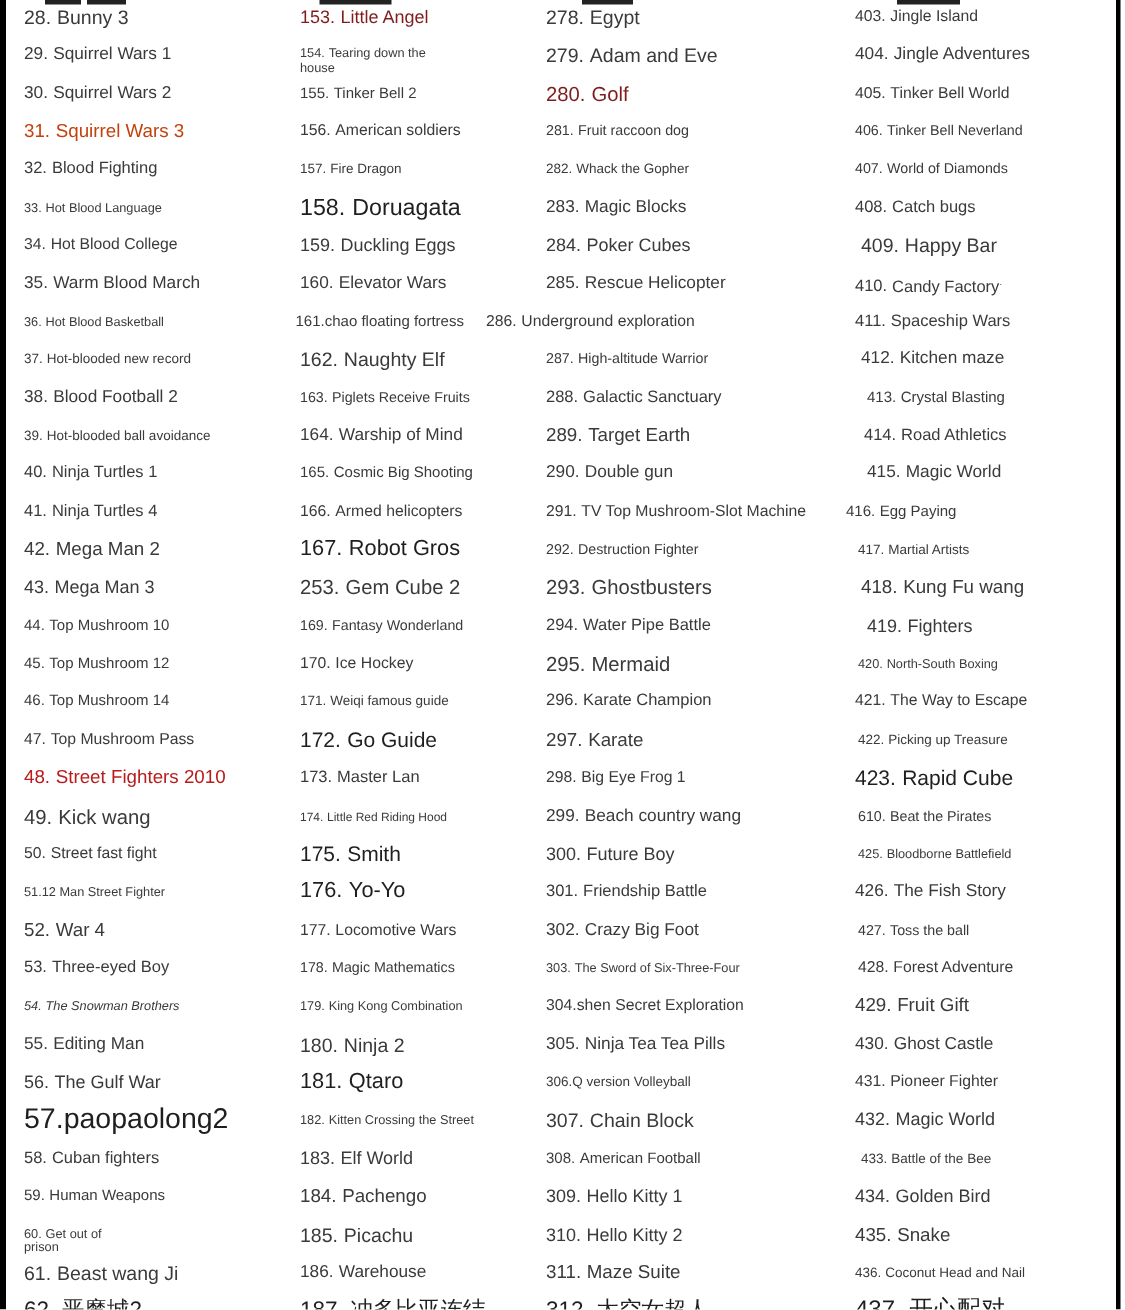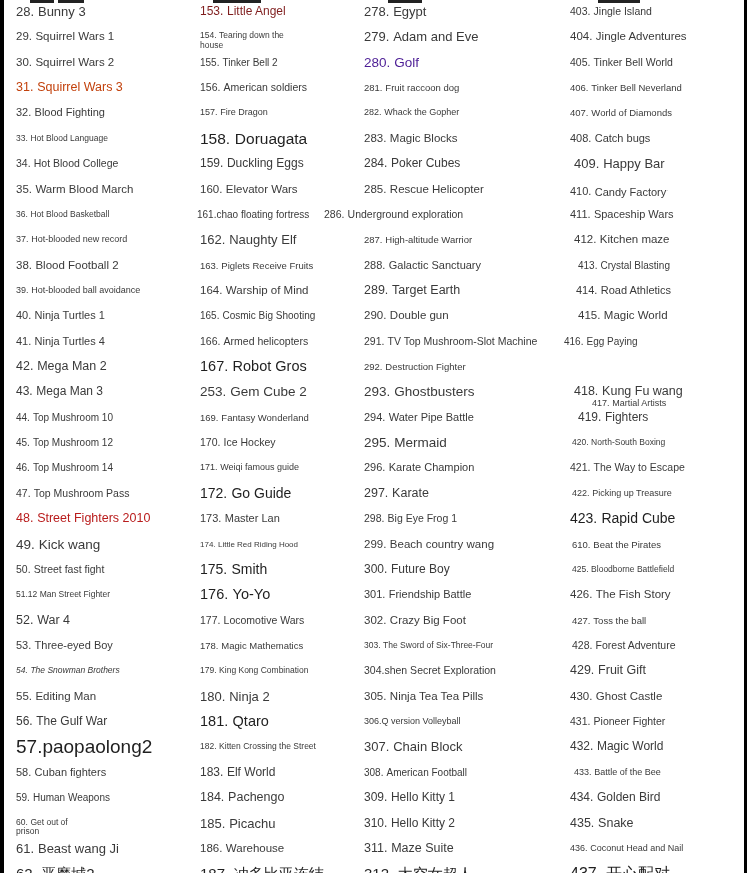--- a/index.html
+++ b/index.html
@@ -106,21 +106,21 @@
         <div class="item" style="left: 200px; top: 734.44px; font-size: 8.5px; line-height: 25.36px; color: rgb(58, 58, 58);"><span class="num sp">182.</span><span>Kitten Crossing the Street</span></div>
         <div class="item" style="left: 200px; top: 759.8px; font-size: 12px; line-height: 25.36px; color: rgb(58, 58, 58);"><span class="num sp">183.</span><span>Elf World</span></div>
         <div class="item" style="left: 200px; top: 785.16px; font-size: 12.5px; line-height: 25.36px; color: rgb(58, 58, 58);"><span class="num sp">184.</span><span>Pachengo</span></div>
         <div class="item" style="left: 200px; top: 810.52px; font-size: 13px; line-height: 25.36px; color: rgb(58, 58, 58);"><span class="num sp">185.</span><span>Picachu</span></div>
         <div class="item" style="left: 200px; top: 835.88px; font-size: 11.5px; line-height: 25.36px; color: rgb(58, 58, 58);"><span class="num sp">186.</span><span>Warehouse</span></div>
         <div class="item" style="left: 200px; top: 861.24px; font-size: 15px; line-height: 25.36px; color: rgb(31, 31, 31);"><span class="num sp">187.</span><span>冲多比亚连结</span></div>
       </div>
       <div>
         <div class="item" style="left: 364px; top: -1px; font-size: 13px; line-height: 25.36px; color: rgb(58, 58, 58);"><span class="num sp">278.</span><span>Egypt</span></div>
         <div class="item" style="left: 364px; top: 24.36px; font-size: 13px; line-height: 25.36px; color: rgb(58, 58, 58);"><span class="num sp">279.</span><span>Adam and Eve</span></div>
-        <div class="item" style="left: 364px; top: 49.72px; font-size: 13.5px; line-height: 25.36px; color: #4c1d95;"><span class="num sp">280.</span><span>Golf</span></div>
+        <div class="item" style="left: 364px; top: 49.72px; font-size: 13.5px; line-height: 25.36px; color: #7f1d1d;"><span class="num sp">280.</span><span>Golf</span></div>
         <div class="item" style="left: 364px; top: 75.08px; font-size: 9.5px; line-height: 25.36px; color: rgb(58, 58, 58);"><span class="num sp">281.</span><span>Fruit raccoon dog</span></div>
         <div class="item" style="left: 364px; top: 100.44px; font-size: 9px; line-height: 25.36px; color: rgb(58, 58, 58);"><span class="num sp">282.</span><span>Whack the Gopher</span></div>
         <div class="item" style="left: 364px; top: 125.8px; font-size: 11.5px; line-height: 25.36px; color: rgb(58, 58, 58);"><span class="num sp">283.</span><span>Magic Blocks</span></div>
         <div class="item" style="left: 364px; top: 151.16px; font-size: 12px; line-height: 25.36px; color: rgb(58, 58, 58);"><span class="num sp">284.</span><span>Poker Cubes</span></div>
         <div class="item" style="left: 364px; top: 176.52px; font-size: 11.5px; line-height: 25.36px; color: rgb(58, 58, 58);"><span class="num sp">285.</span><span>Rescue Helicopter</span></div>
         <div class="item" style="left: 324px; top: 201.88px; font-size: 10.5px; line-height: 25.36px; color: rgb(58, 58, 58);"><span class="num sp">286.</span><span>Underground exploration</span></div>
         <div class="item" style="left: 364px; top: 227.24px; font-size: 9.5px; line-height: 25.36px; color: rgb(58, 58, 58);"><span class="num sp">287.</span><span>High-altitude Warrior</span></div>
         <div class="item" style="left: 364px; top: 252.6px; font-size: 11px; line-height: 25.36px; color: rgb(58, 58, 58);"><span class="num sp">288.</span><span>Galactic Sanctuary</span></div>
         <div class="item" style="left: 364px; top: 277.96px; font-size: 12.5px; line-height: 25.36px; color: rgb(58, 58, 58);"><span class="num sp">289.</span><span>Target Earth</span></div>
         <div class="item" style="left: 364px; top: 303.32px; font-size: 11.5px; line-height: 25.36px; color: rgb(58, 58, 58);"><span class="num sp">290.</span><span>Double gun</span></div>
@@ -155,21 +155,21 @@
         <div class="item" style="left: 570px; top: 100.44px; font-size: 9.5px; line-height: 25.36px; color: rgb(58, 58, 58);"><span class="num sp">407.</span><span>World of Diamonds</span></div>
         <div class="item" style="left: 570px; top: 125.8px; font-size: 11px; line-height: 25.36px; color: rgb(58, 58, 58);"><span class="num sp">408.</span><span>Catch bugs</span></div>
         <div class="item" style="left: 574px; top: 151.16px; font-size: 13px; line-height: 25.36px; color: rgb(58, 58, 58);"><span class="num sp">409.</span><span>Happy Bar</span></div>
         <div class="item" style="left: 570px; top: 176.52px; font-size: 11px; line-height: 25.36px; color: rgb(58, 58, 58);"><span class="num sp">410.</span><span>Candy Factory</span><span class="sup">.</span></div>
         <div class="item" style="left: 570px; top: 201.88px; font-size: 11px; line-height: 25.36px; color: rgb(58, 58, 58);"><span class="num sp">411.</span><span>Spaceship Wars</span></div>
         <div class="item" style="left: 574px; top: 227.24px; font-size: 11.5px; line-height: 25.36px; color: rgb(58, 58, 58);"><span class="num sp">412.</span><span>Kitchen maze</span></div>
         <div class="item" style="left: 578px; top: 252.6px; font-size: 10px; line-height: 25.36px; color: rgb(58, 58, 58);"><span class="num sp">413.</span><span>Crystal Blasting</span></div>
         <div class="item" style="left: 576px; top: 277.96px; font-size: 11px; line-height: 25.36px; color: rgb(58, 58, 58);"><span class="num sp">414.</span><span>Road Athletics</span></div>
         <div class="item" style="left: 578px; top: 303.32px; font-size: 11.5px; line-height: 25.36px; color: rgb(58, 58, 58);"><span class="num sp">415.</span><span>Magic World</span></div>
         <div class="item" style="left: 564px; top: 328.68px; font-size: 10px; line-height: 25.36px; color: rgb(58, 58, 58);"><span class="num sp">416.</span><span>Egg Paying</span></div>
-        <div class="item" style="left: 592px; top: 354.04px; font-size: 9px; line-height: 25.36px; color: rgb(58, 58, 58); margin-top: 37px;"><span class="num sp">417.</span><span>Martial Artists</span></div>
+        <div class="item" style="left: 572px; top: 354.04px; font-size: 9px; line-height: 25.36px; color: rgb(58, 58, 58);"><span class="num sp">417.</span><span>Martial Artists</span></div>
         <div class="item" style="left: 574px; top: 379.4px; font-size: 12.5px; line-height: 25.36px; color: rgb(58, 58, 58);"><span class="num sp">418.</span><span>Kung Fu wang</span></div>
         <div class="item" style="left: 578px; top: 404.76px; font-size: 12px; line-height: 25.36px; color: rgb(58, 58, 58);"><span class="num sp">419.</span><span>Fighters</span></div>
         <div class="item" style="left: 572px; top: 430.12px; font-size: 8.5px; line-height: 25.36px; color: rgb(58, 58, 58);"><span class="num sp">420.</span><span>North-South Boxing</span></div>
         <div class="item" style="left: 570px; top: 455.48px; font-size: 10.5px; line-height: 25.36px; color: rgb(58, 58, 58);"><span class="num sp">421.</span><span>The Way to Escape</span></div>
         <div class="item" style="left: 572px; top: 480.84px; font-size: 9px; line-height: 25.36px; color: rgb(58, 58, 58);"><span class="num sp">422.</span><span>Picking up Treasure</span></div>
         <div class="item" style="left: 570px; top: 506.2px; font-size: 14px; line-height: 25.36px; color: rgb(31, 31, 31);"><span class="num sp">423.</span><span>Rapid Cube</span></div>
         <div class="item" style="left: 572px; top: 531.56px; font-size: 9.5px; line-height: 25.36px; color: rgb(58, 58, 58);"><span class="num sp">610.</span><span>Beat the Pirates</span></div>
         <div class="item" style="left: 572px; top: 556.92px; font-size: 8.5px; line-height: 25.36px; color: rgb(58, 58, 58);"><span class="num sp">425.</span><span>Bloodborne Battlefield</span></div>
         <div class="item" style="left: 570px; top: 582.28px; font-size: 11.5px; line-height: 25.36px; color: rgb(58, 58, 58);"><span class="num sp">426.</span><span>The Fish Story</span></div>
         <div class="item" style="left: 572px; top: 607.64px; font-size: 9.5px; line-height: 25.36px; color: rgb(58, 58, 58);"><span class="num sp">427.</span><span>Toss the ball</span></div>

